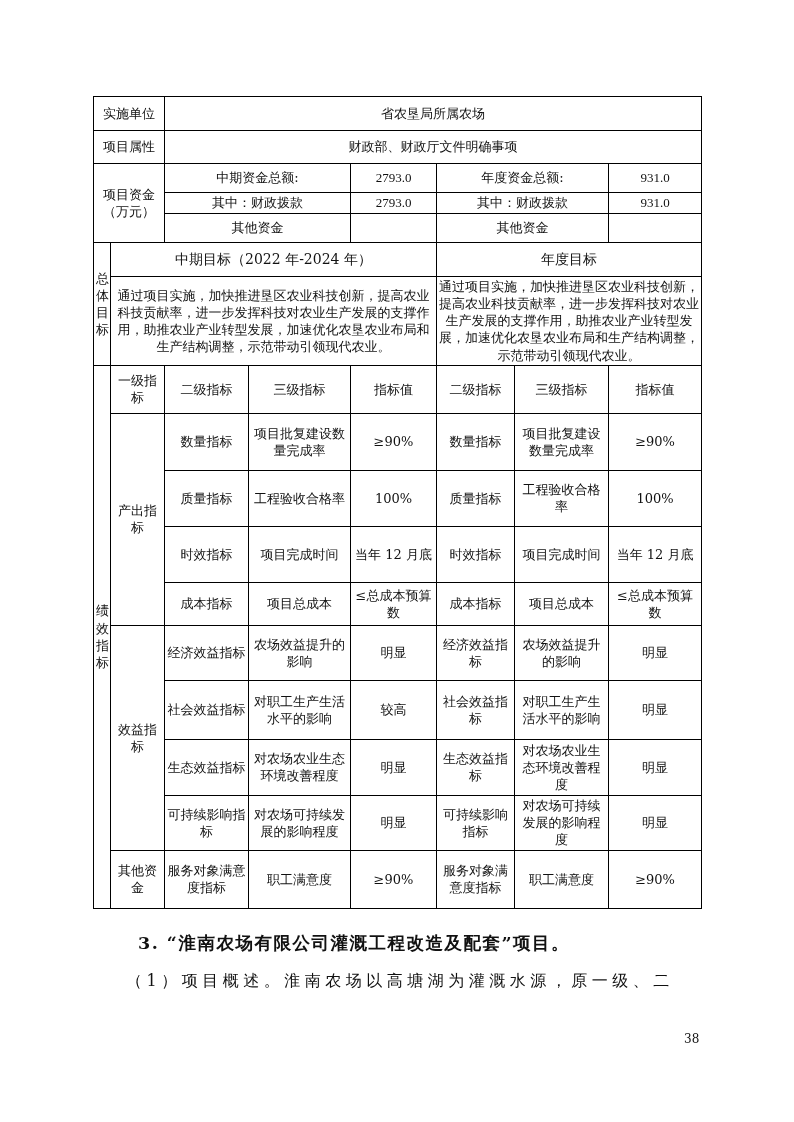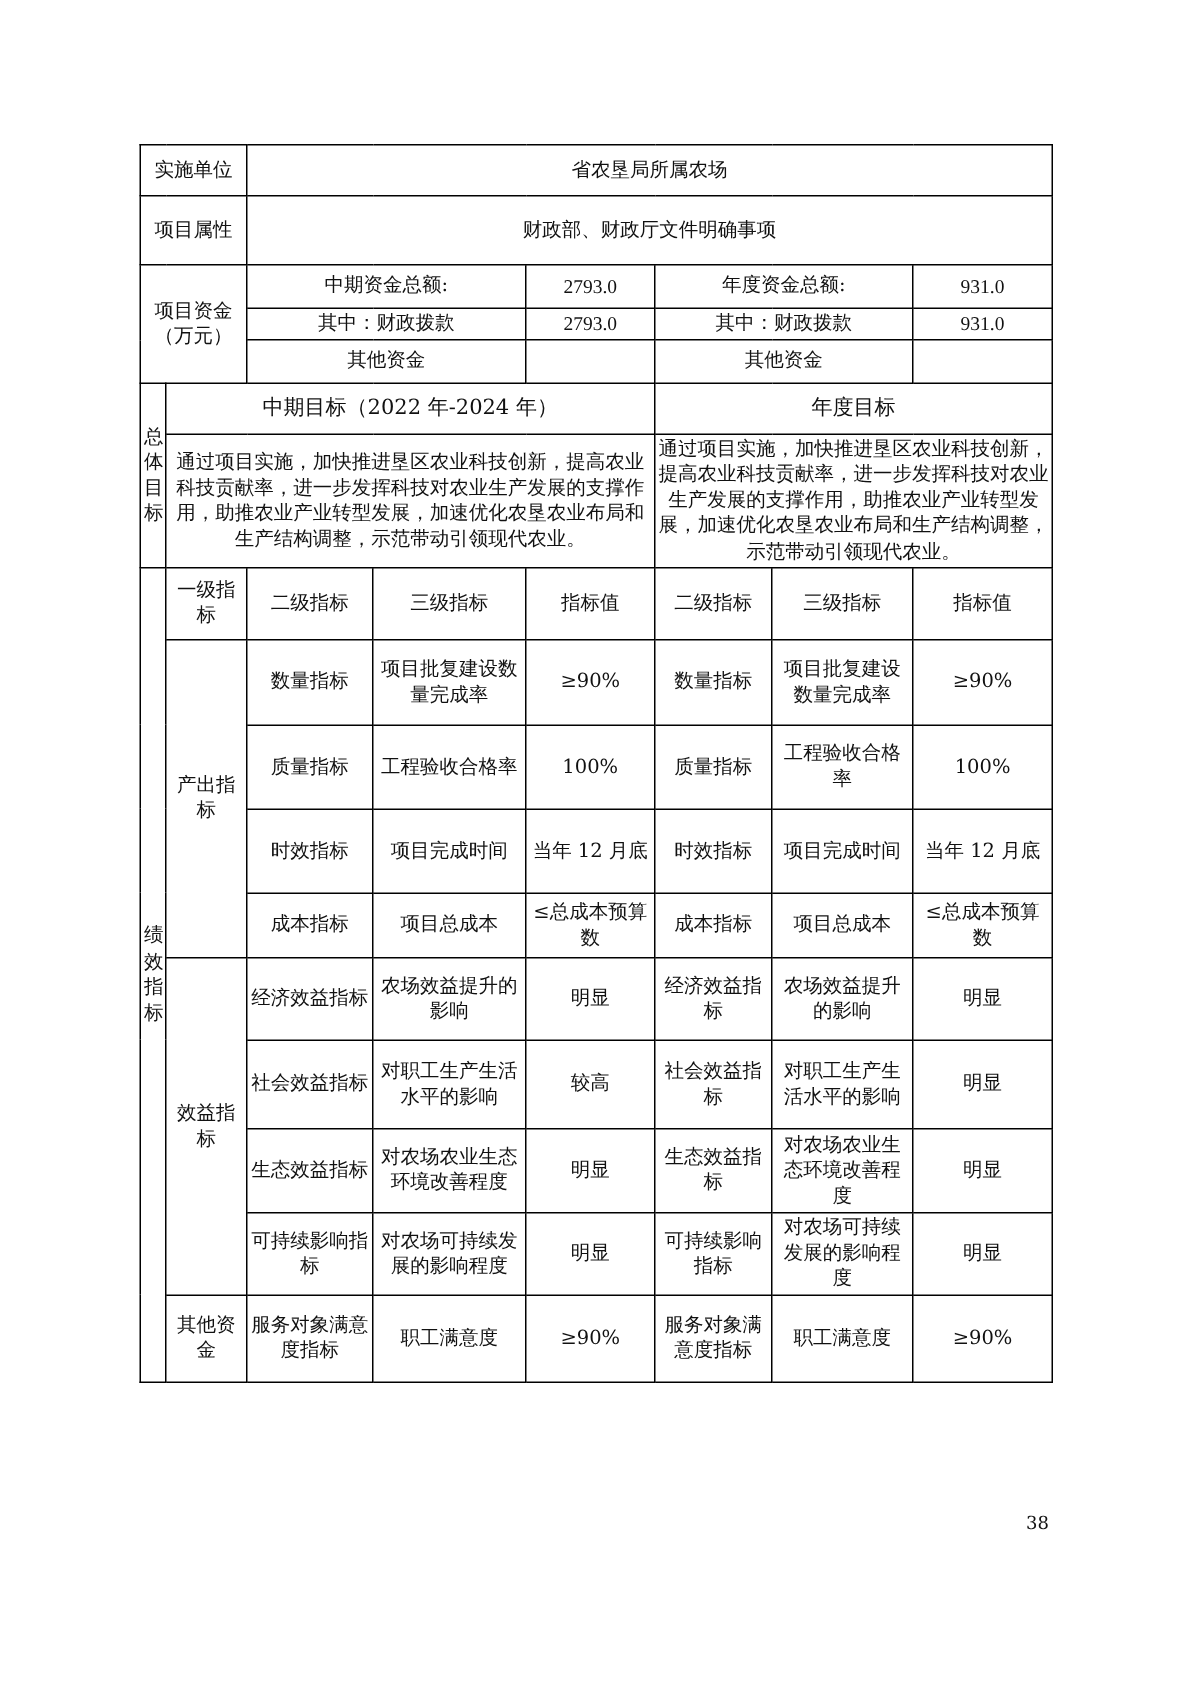--- a/index.html
+++ b/index.html
@@ -54,21 +54,21 @@
     position: absolute; left: 138px; top: 931px;
     font-size: 17.5px; font-weight: bold; letter-spacing: 1.5px;
     white-space: nowrap;
   }
   .para {
     position: absolute; left: 126px; top: 971px;
     font-size: 16px; letter-spacing: 4.5px;
     white-space: nowrap;
   }
   .pagenum {
-    position: absolute; left: 684px; top: 1008px;
+    position: absolute; left: 684px; top: 1032px;
     font-size: 12px;
   }
 </style>
 </head>
 <body>
 
 <div class="page">
 
   <table class="doc">
     <colgroup>
@@ -81,21 +81,21 @@
         <col style="width:94px">
         <col style="width:93px">
     </colgroup>
 
     <tbody>
         <tr style="height:34px">
       <td colspan="2">实施单位</td>
       <td colspan="6">省农垦局所属农场</td>
     </tr>
 
-    <tr style="height:46px">
+    <tr style="height:33px">
       <td colspan="2">项目属性</td>
       <td colspan="6">财政部、财政厅文件明确事项</td>
     </tr>
 
     <tr style="height:29px">
       <td colspan="2" rowspan="3" style="padding:2px 4px">项目资金（万元）</td>
       <td colspan="2" class="lab-left">中期资金总额:</td>
       <td class="num">2793.0</td>
       <td colspan="2" class="lab-left">年度资金总额:</td>
       <td class="num">931.0</td>
@@ -207,15 +207,17 @@
       <td class="l2m">服务对象满意度指标</td>
       <td class="l3m">职工满意度</td>
       <td class="valm">≥90%</td>
       <td class="l2y">服务对象满意度指标</td>
       <td class="l3y">职工满意度</td>
       <td class="valy">≥90%</td>
     </tr>
   </tbody>
     </table>
 
+  <div class="heading">3. “淮南农场有限公司灌溉工程改造及配套”项目。</div>
+  <div class="para">（1）项目概述。淮南农场以高塘湖为灌溉水源，原一级、二</div>
   <div class="pagenum">38</div>
 
 </div>
 
 </body></html>

